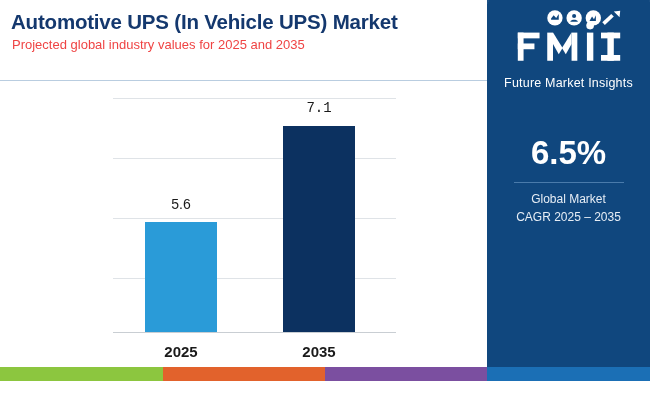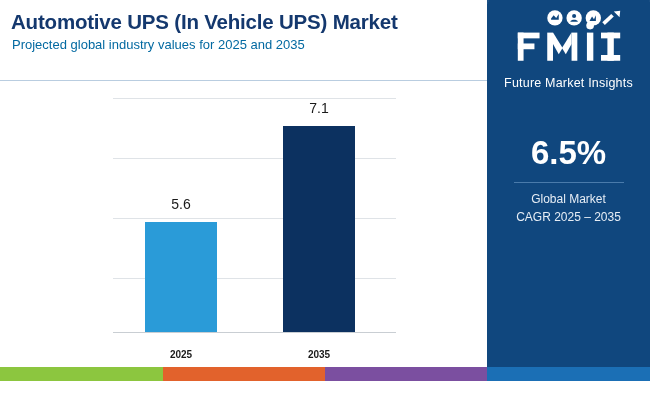--- a/index.html
+++ b/index.html
@@ -15,38 +15,38 @@
   #left{
     position:absolute;left:0;top:0;width:487px;height:386px;background:#ffffff;
   }
   #title{
     position:absolute;left:11px;top:10px;width:470px;
     font-size:20.5px;font-weight:bold;color:#14386e;letter-spacing:-0.2px;
     white-space:nowrap;
   }
   #subtitle{
     position:absolute;left:12px;top:36px;width:460px;
-    font-size:13px;color:#0369a1;line-height:17px;
+    font-size:13px;color:#ef4444;line-height:17px;
   }
   #headrule{
     position:absolute;left:0px;top:80px;width:487px;height:1px;background:#b9cde0;
   }
 
   
   #chart{
     position:absolute;left:0;top:82px;width:487px;height:304px;
   }
   .gridline{position:absolute;left:113px;width:283px;height:1px;background:#dfe3e7;}
   .bar{position:absolute;bottom:54px;width:72px;}
   .bar-label{
     position:absolute;width:90px;text-align:center;font-size:14px;color:#1a1a1a;
   }
   .cat-label{
     position:absolute;bottom:26px;width:120px;text-align:center;
-    font-size:10px;font-weight:bold;color:#1a1a1a;
+    font-size:15px;font-weight:bold;color:#1a1a1a;
   }
   #axis{position:absolute;left:113px;bottom:53px;width:283px;height:1px;background:#c9ced3;}
 
   
   #right{
     position:absolute;left:487px;top:0;width:163px;height:386px;background:#10477e;
     overflow:hidden;
   }
   #right:after{
     content:"";position:absolute;left:0;top:0;width:163px;height:386px;
@@ -95,21 +95,21 @@
       <div class="gridline" style="top:76px;"></div>
       <div class="gridline" style="top:136px;"></div>
       <div class="gridline" style="top:196px;"></div>
       <div id="axis"></div>
 
       <div class="bar" id="bar-0" style="left: 145px; height: 110px; background: rgb(42, 155, 216);"></div>
       <div class="bar-label" id="lab-0" style="left: 136px; top: 114px;">5.6</div>
       <div class="cat-label" style="left:121px;">2025</div>
 
       <div class="bar" id="bar-1" style="left: 283px; height: 206px; background: rgb(12, 49, 96);"></div>
-      <div class="bar-label" id="lab-1" style="left: 274px; top: 18px;">7.1</div>
+      <div class="bar-label" id="lab-1" style="left: 274px; top: 18px; font-family: Liberation Mono, monospace;">7.1</div>
       <div class="cat-label" style="left:259px;margin-top:15px;">2035</div>
     </div>
   </div>
 
   <div id="right">
     <div id="logo-wrap">
       <svg id="fmi-mark" viewBox="0 0 200 96">
 
         <circle cx="78" cy="15" r="12" fill="#ffffff"></circle>
         <circle cx="108" cy="15" r="12" fill="#ffffff"></circle>

